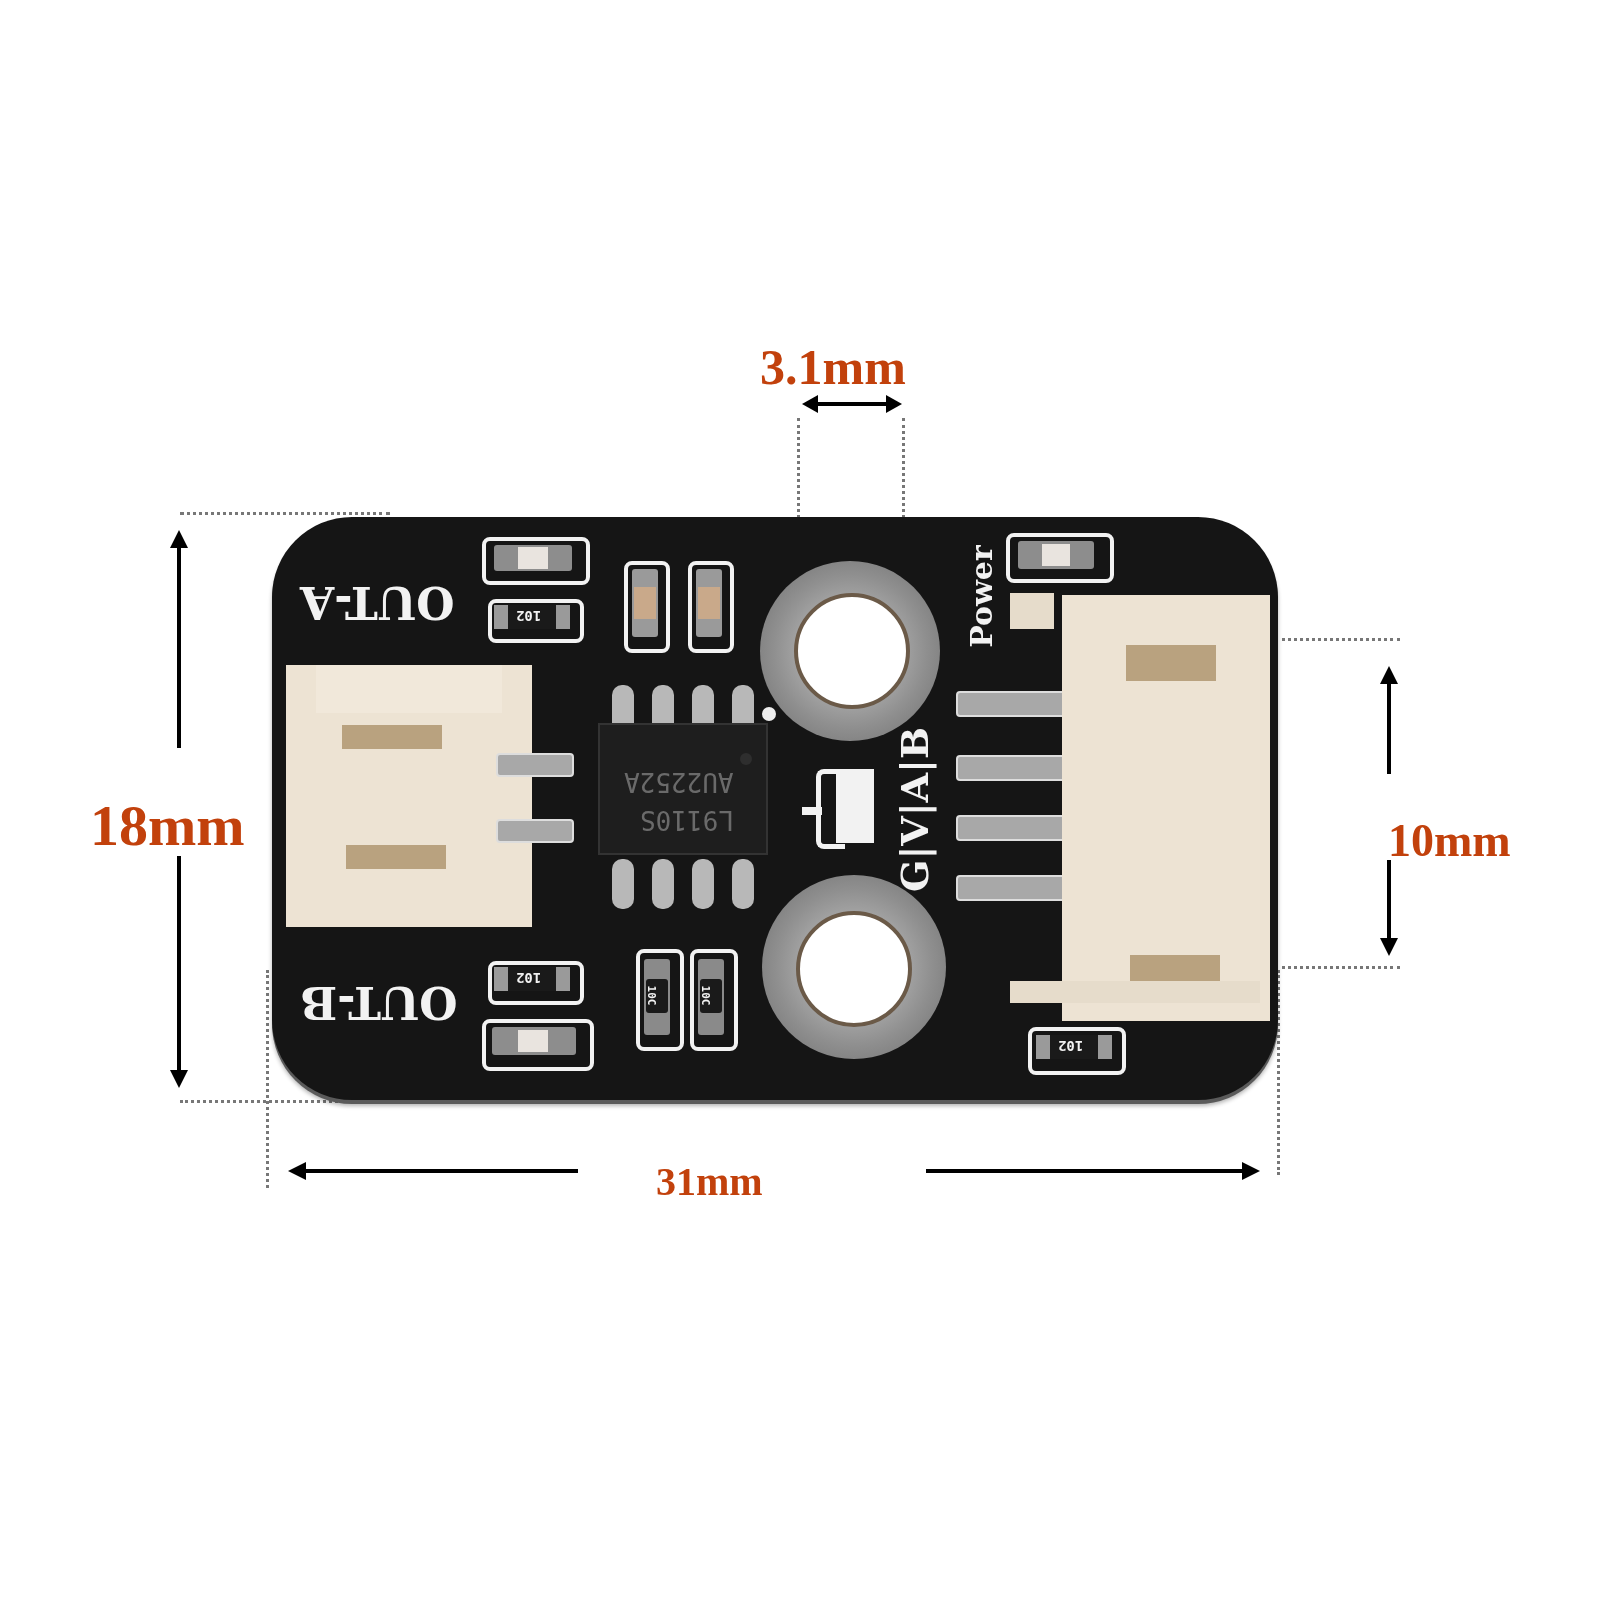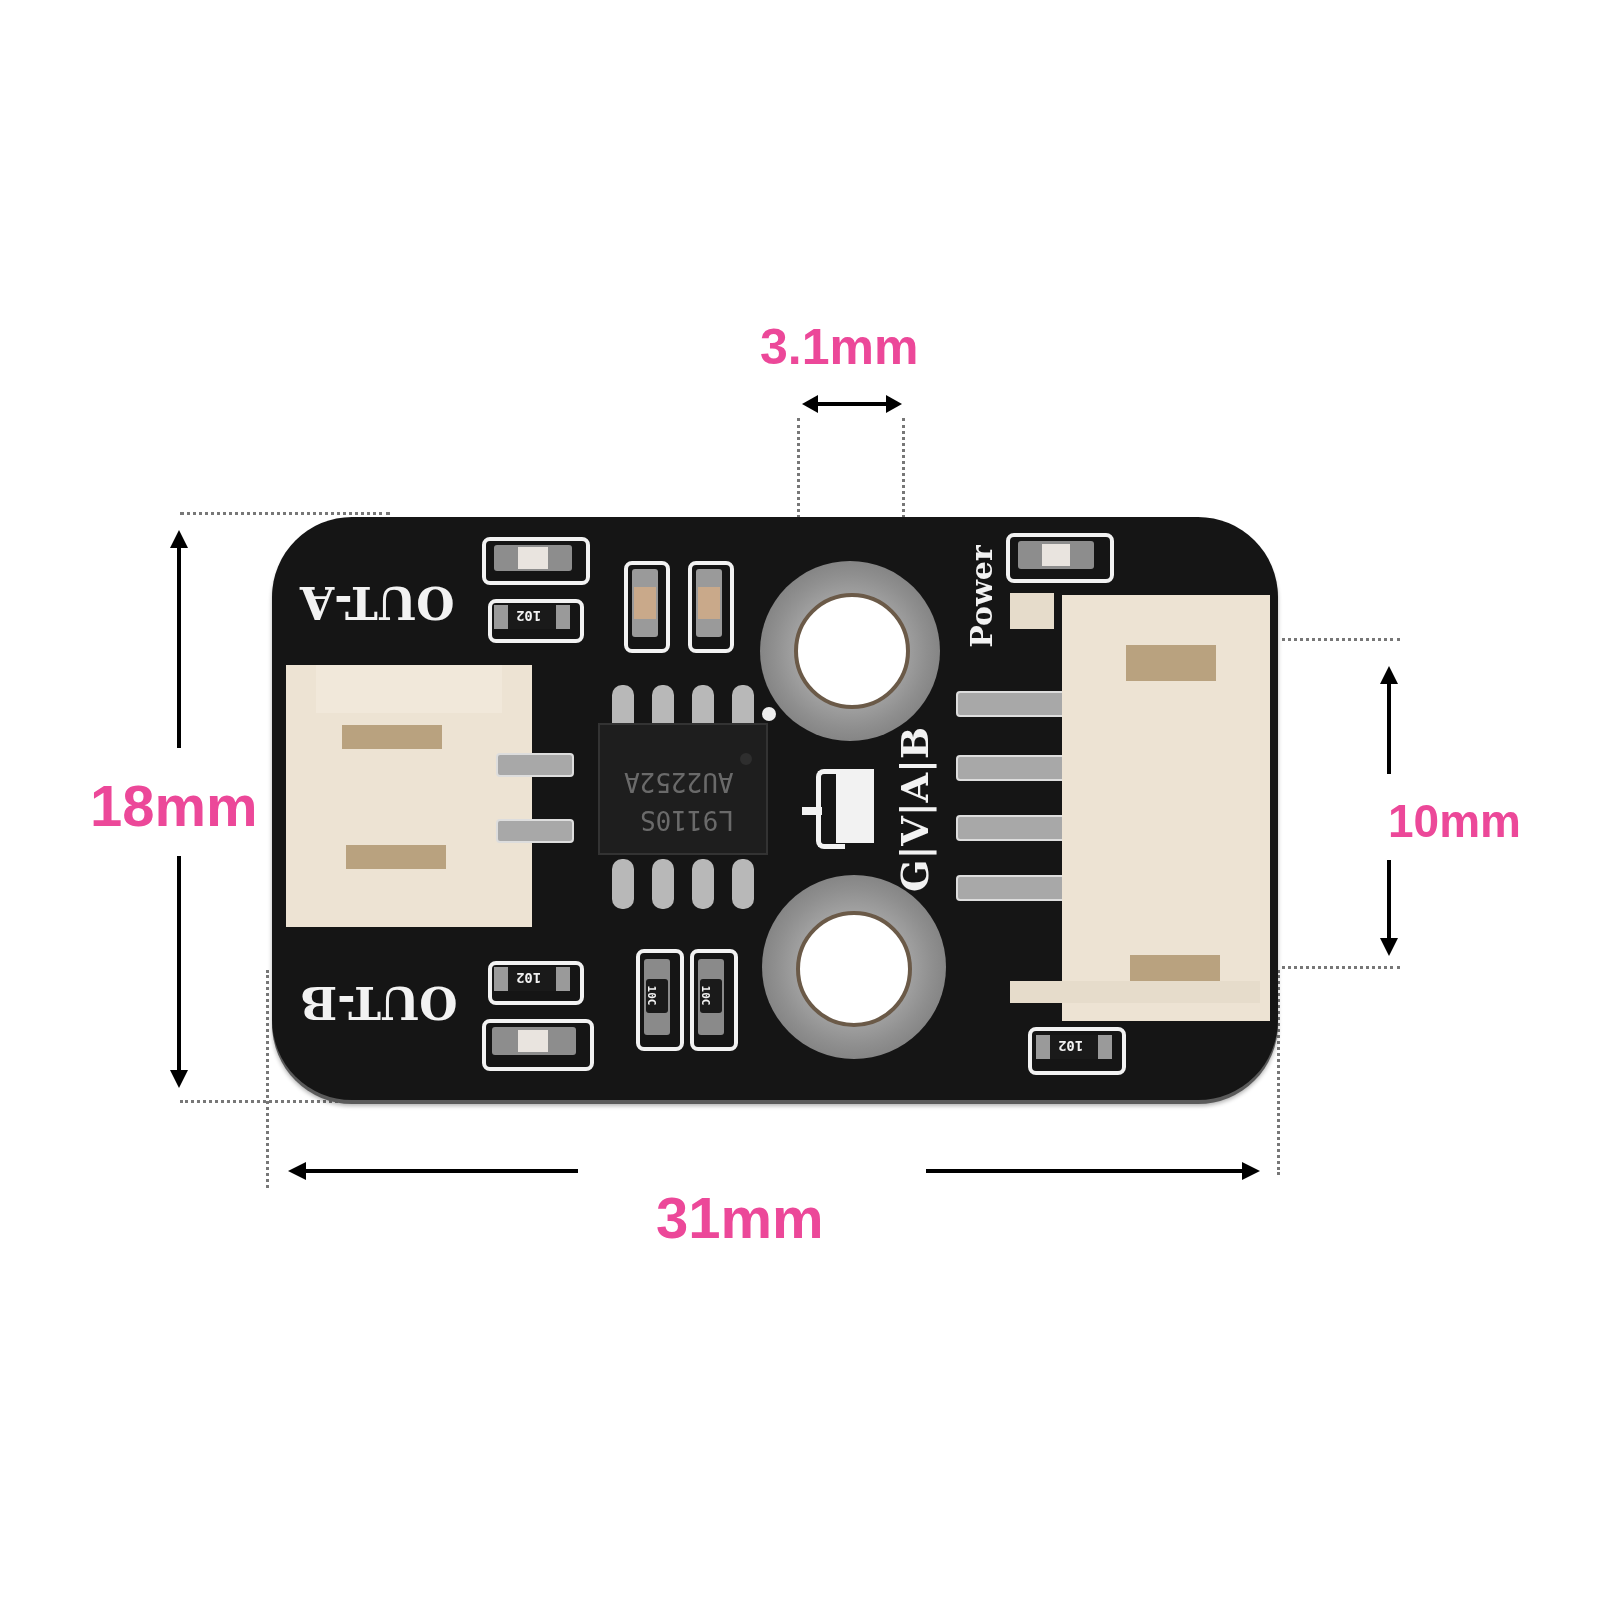--- a/index.html
+++ b/index.html
@@ -1,18 +1,18 @@
 <!DOCTYPE html>
 <html><head>
 <meta charset="utf-8">
 <style>
   html, body { margin:0; padding:0; }
   body { width:1600px; height:1600px; background:#ffffff; position:relative; overflow:hidden; font-family:"DejaVu Sans", sans-serif; }
   .abs { position:absolute; }
-  .dim-label { position:absolute; font-family:Liberation Sans, sans-serif; font-weight:bold; color:#ec4899; white-space:nowrap; }
+  .dim-label { position:absolute; font-family:Liberation Serif, serif; font-weight:bold; color:#c2410c; white-space:nowrap;margin-top:20px; }
   .dot-h { position:absolute; height:0; border-top:3px dotted #777; }
   .dot-v { position:absolute; width:0; border-left:3px dotted #777; }
   .dot-h-w { position:absolute; height:0; border-top:3px dotted #cfcfcf; }
   .dot-v-w { position:absolute; width:0; border-left:3px dotted #cfcfcf; }
   .pcb { position:absolute; left:272px; top:517px; width:1006px; height:583px; background:#151515; border-radius:80px; box-shadow: 0 4px 0 #5a5a5a, 0 6px 4px rgba(0,0,0,0.3); }
   .silk { position:absolute; color:#f2f2f2; font-family:"DejaVu Serif", serif; font-weight:bold; white-space:nowrap; }
   .pad-box { position:absolute; border:4px solid #f2f2f2; border-radius:8px; }
   .smd { position:absolute; background:#1a1a1a; border-radius:3px; }
   .smd-end { position:absolute; background:#9a9a9a; }
   .led-body { position:absolute; background:#e9e4df; }
@@ -73,21 +73,21 @@
   </svg>
 </div>
 
 <div>
   <div class="dot-v" style="left:266px; top:970px; height:218px;"></div>
   <div class="dot-v" style="left:1277px; top:970px; height:205px;"></div>
   <svg class="abs" style="left:286px; top:1158px;" width="294" height="26">
     <line x1="14" y1="13" x2="292" y2="13" stroke="#000" stroke-width="4"></line>
     <polygon points="2,13 20,4 20,22" fill="#000"></polygon>
   </svg>
-  <div class="dim-label" style="left:656px; top:1184px; font-size:58px;">31mm</div>
+  <div class="dim-label" style="left:656px; top:1138px; font-size:40px;">31mm</div>
   <svg class="abs" style="left:926px; top:1158px;" width="336" height="26">
     <line x1="0" y1="13" x2="320" y2="13" stroke="#000" stroke-width="4"></line>
     <polygon points="334,13 316,4 316,22" fill="#000"></polygon>
   </svg>
 </div>
 
 <div class="pcb">
 
   <div class="silk" style="left:28px; top:60px; font-size:44px; transform:rotate(180deg);">OUT-A</div>
 

